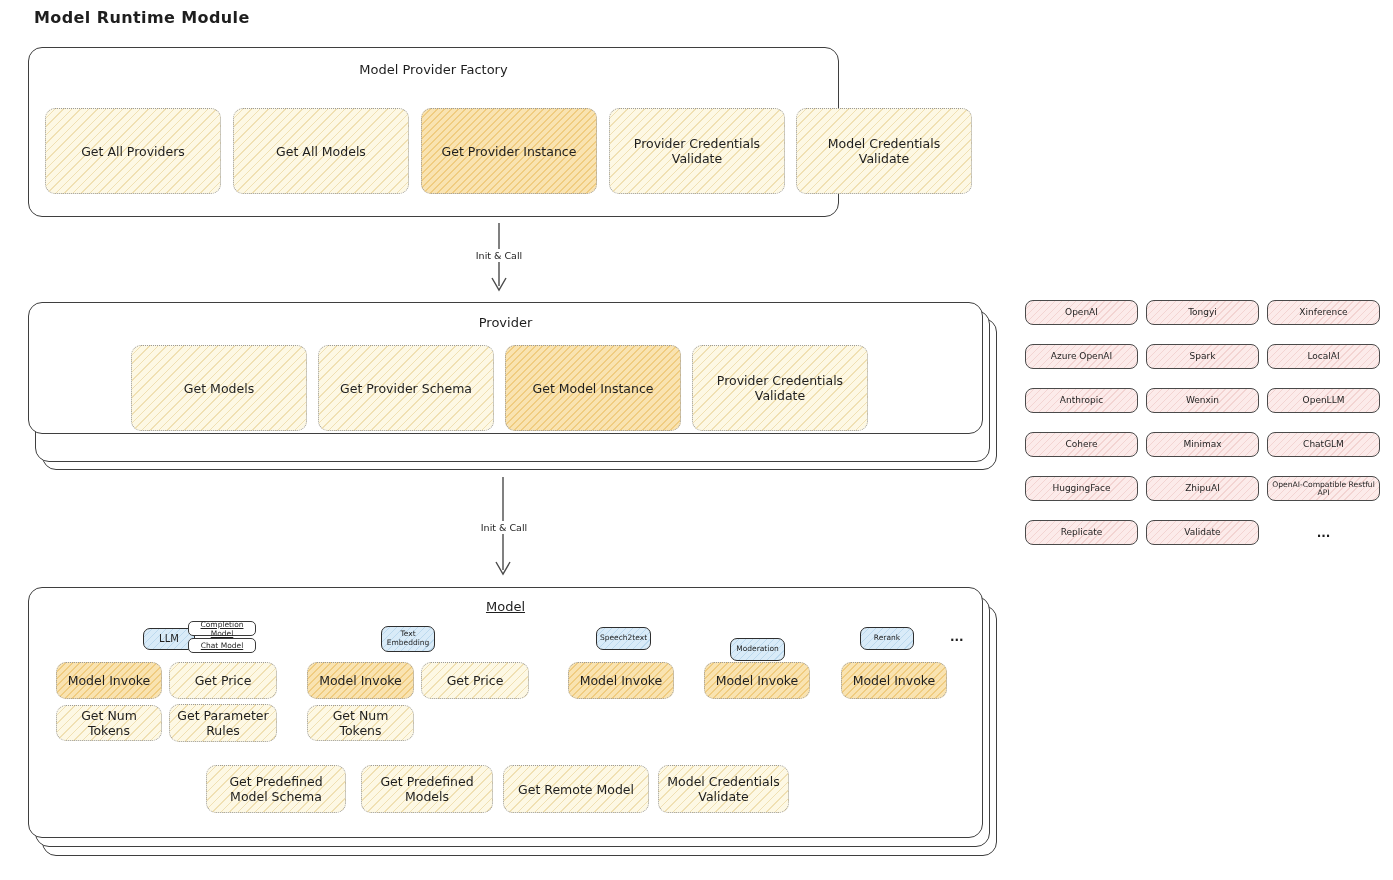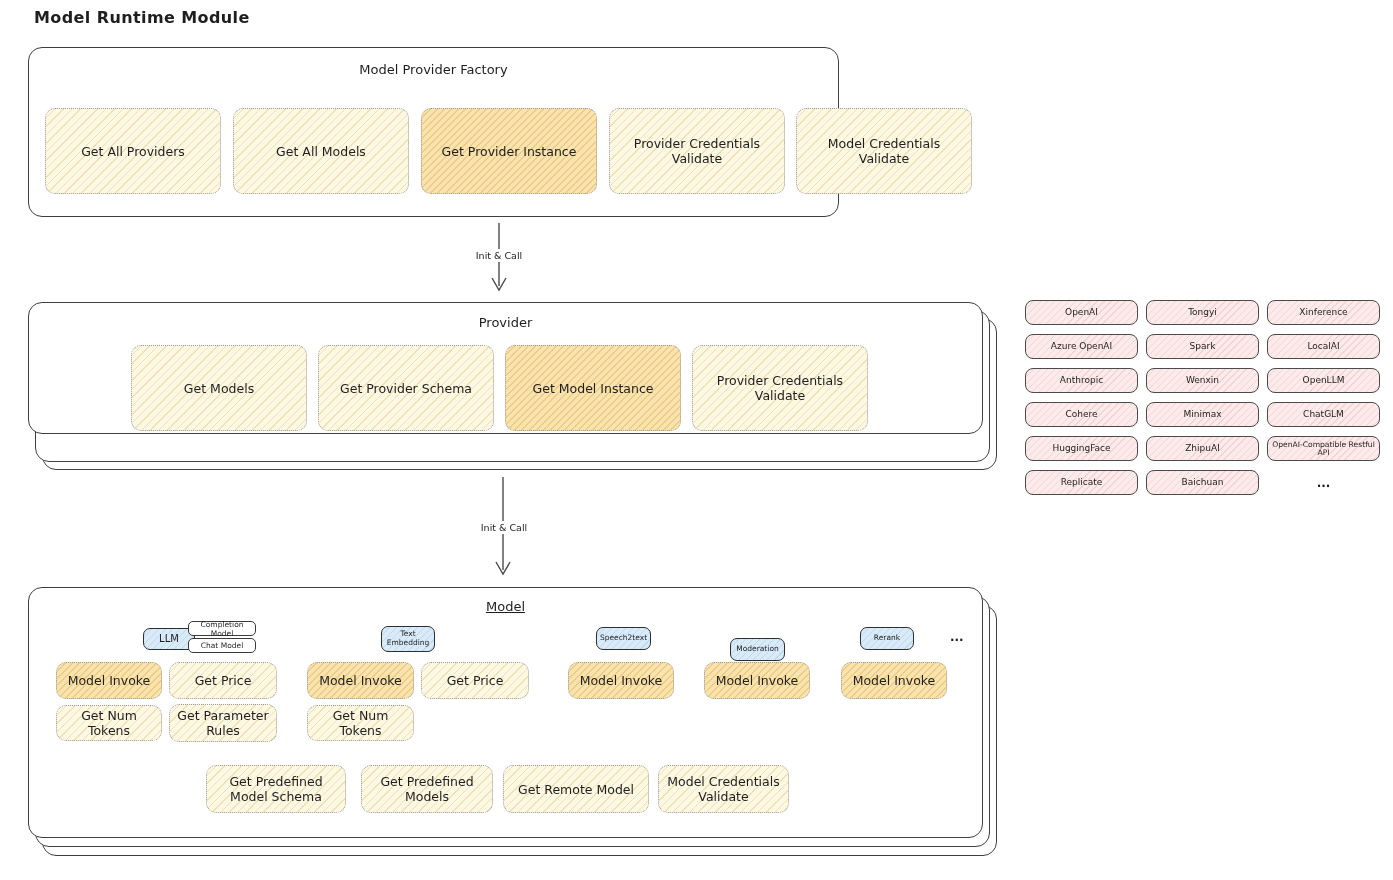--- a/index.html
+++ b/index.html
@@ -24,33 +24,33 @@
     background: repeating-linear-gradient(135deg, var(--orange_line) 0 1.4px, transparent 1.4px 5px), var(--orange);
   }
 
   
   .chip {
     display:flex; align-items:center; justify-content:center; text-align:center;
     border:1.3px solid #4a4a4a; border-radius:8px; font-size:9px; line-height:1.05; padding:1px 3px;
     background: repeating-linear-gradient(135deg, var(--pink_line) 0 1px, transparent 1px 5px), var(--pink);
   }
   .chip.small { font-size:7.6px; }
-  .grid { position:absolute; left:1025px; top:300px; display:grid; grid-template-columns:repeat(3,113px); grid-auto-rows:25px; gap:9px 8px; }
+  .grid { position:absolute; left:1025px; top:300px; display:grid; grid-template-columns:repeat(3,113px); grid-auto-rows:25px; gap:19px 8px; }
   .grid .dots { display:flex; align-items:center; justify-content:center; font-size:12px; font-weight:600; }
 
   
   .tag {
     position:absolute; display:flex; align-items:center; justify-content:center; text-align:center;
     border:1.3px solid #2e2e2e; border-radius:7px; font-size:7.5px; line-height:1.15; padding:1px 3px;
     background: repeating-linear-gradient(135deg, var(--blue_line) 0 1px, transparent 1px 5px), var(--blue);
   }
   .tag.llm { font-size:10px; }
   .otag {
     position:absolute; display:flex; align-items:center; justify-content:center; text-align:center;
-    border:1px solid #3a3a3a; border-radius:5px; font-size:7.5px; background:#fff; padding:0 2px;
+    border:1px solid #3a3a3a; border-radius:5px; font-size:7.5px; background:#fff; padding:0 2px;text-decoration:underline;
   }
 
   .arrow { position:absolute; }
   .arrow-label { position:absolute; background:#fff; text-align:center; font-size:9.5px; padding:1px 2px; }
   .ellipsis { position:absolute; font-size:12px; font-weight:600; }
 </style>
 </head>
 <body>
 
 <div class="canvas">
@@ -92,21 +92,21 @@
     <div class="chip">Anthropic</div>
     <div class="chip">Wenxin</div>
     <div class="chip">OpenLLM</div>
     <div class="chip">Cohere</div>
     <div class="chip">Minimax</div>
     <div class="chip">ChatGLM</div>
     <div class="chip">HuggingFace</div>
     <div class="chip">ZhipuAI</div>
     <div class="chip small">OpenAI-Compatible Restful API</div>
     <div class="chip">Replicate</div>
-    <div class="chip">Baichuan</div>
+    <div class="chip">Validate</div>
     <div class="dots">...</div>
   </div>
 
   <svg class="arrow" style="left:494px;top:477px;" width="18" height="103" viewBox="0 0 18 103">
     <line x1="9" y1="0" x2="9" y2="93" stroke="#4a4a4a" stroke-width="1.4"></line>
     <polyline points="2,85 9,97 16,85" fill="none" stroke="#4a4a4a" stroke-width="1.4"></polyline>
   </svg>
   <div class="arrow-label" style="left:475px;top:521px;width:58px;">Init &amp; Call</div>
 
   <div class="frame" style="left:42px;top:605px;width:955px;height:251px;"></div>

